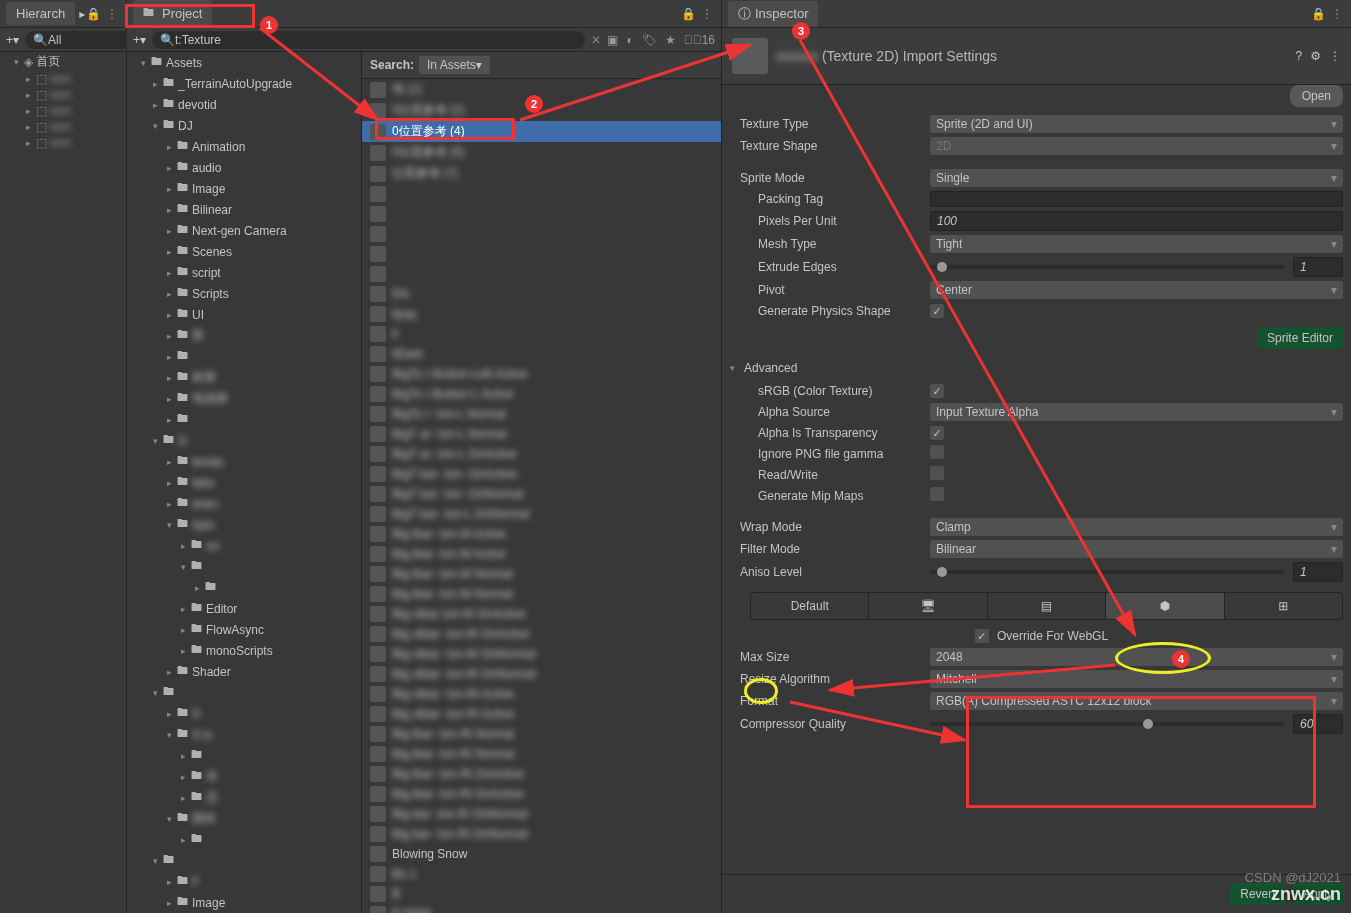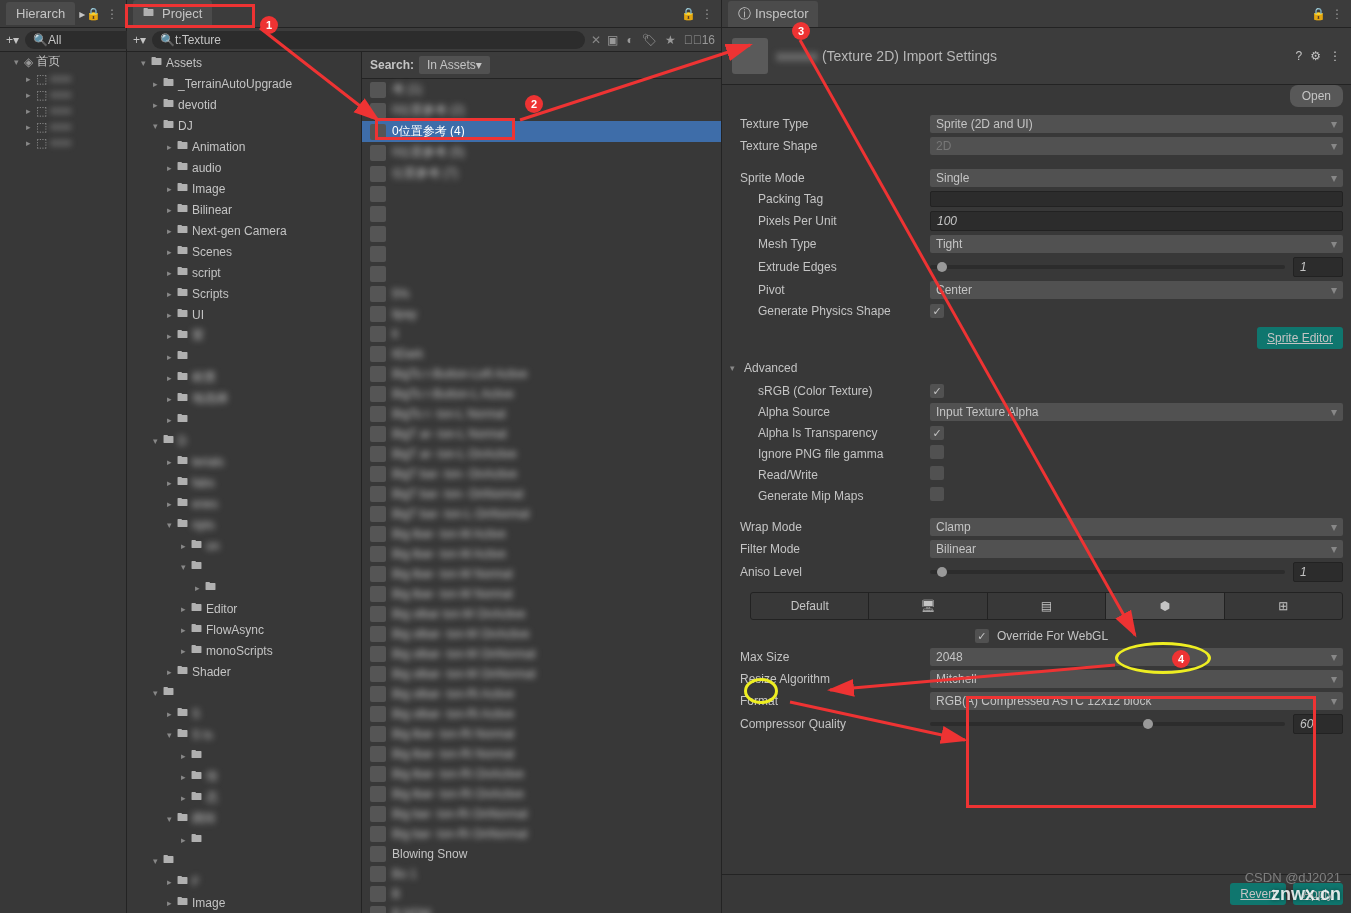--- a/index.html
+++ b/index.html
@@ -54,21 +54,21 @@
 .disabled { color: #777; }
 .input-num { background: #2c2c2c; padding: 2px 6px; border: 1px solid #222; border-radius: 2px; color: #c4c4c4; font-style: italic; }
 .checkbox { width: 14px; height: 14px; background: #515151; border-radius: 2px; display: inline-flex; align-items: center; justify-content: center; cursor: pointer; }
 .checkbox.checked::after { content: "✓"; font-size: 11px; color: #c4c4c4; }
 .slider { flex: 1; height: 4px; background: #2c2c2c; border-radius: 2px; position: relative; margin-right: 8px; }
 .slider-thumb { position: absolute; width: 10px; height: 10px; background: #999; border-radius: 50%; top: -3px; }
 
 .section-h { display: flex; align-items: center; gap: 4px; padding: 6px 0; cursor: pointer; }
 
 .btn-right { text-align: right; padding: 6px 0; }
-.btn { background: #0f766e; padding: 4px 10px; border-radius: 3px; cursor: pointer; display: inline-block; margin-left: 4px; text-decoration: underline; }
+.btn { background: #14532d; padding: 4px 10px; border-radius: 3px; cursor: pointer; display: inline-block; margin-left: 4px; }
 
 .platform-tabs { display: flex; border: 1px solid #222; border-radius: 3px; margin-top: 8px; margin-left: 20px; }
 .plat-tab { flex: 1; text-align: center; padding: 6px; cursor: pointer; border-right: 1px solid #222; }
 .plat-tab:last-child { border-right: none; }
 .plat-tab.active { background: #4b4b4b; }
 
 .annot-badge { position: absolute; width: 18px; height: 18px; background: #e33; border-radius: 50%; color: #fff; font-size: 11px; font-weight: bold; display: flex; align-items: center; justify-content: center; z-index: 50; }
 .annot-box { position: absolute; border: 3px solid #e33; z-index: 40; pointer-events: none; }
 .annot-circle { position: absolute; border: 3px solid #eeee22; border-radius: 50%; z-index: 40; pointer-events: none; }
 

